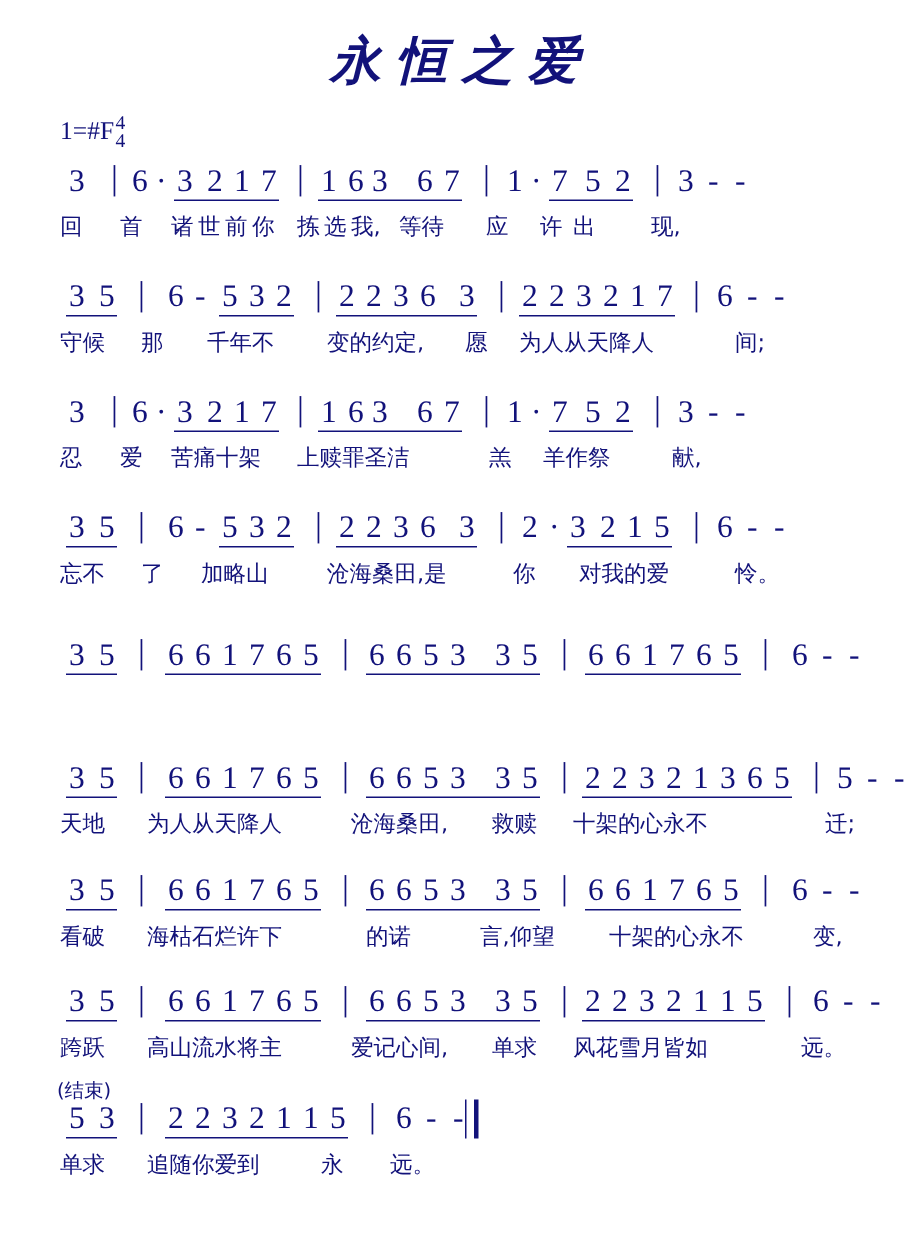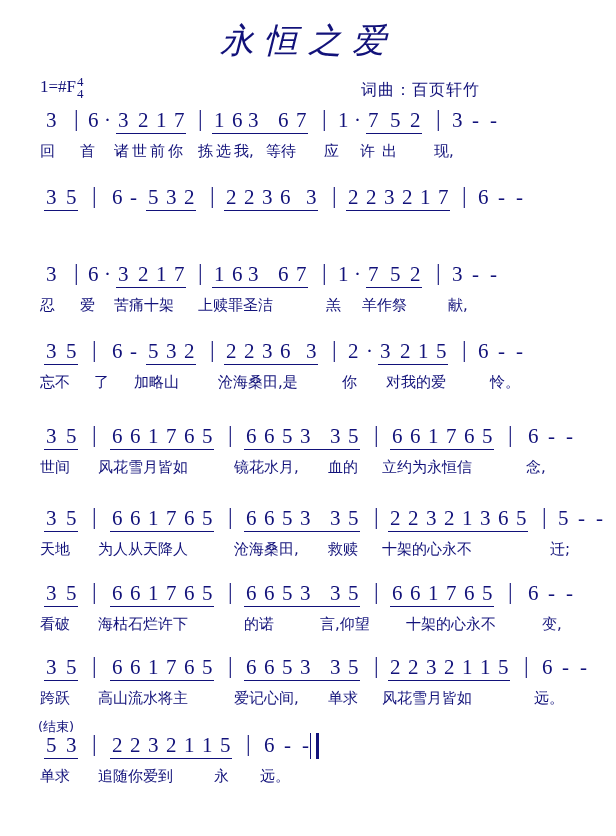--- a/index.html
+++ b/index.html
@@ -13,21 +13,21 @@
   }
   .sheet{
     position:absolute;inset:0;
     width:616px;height:836px;
   }
   
   .title{
     position:absolute;top:18px;left:0;width:616px;
     text-align:center;
     font-family:"DejaVu Sans", sans-serif;
-    font-weight:normal;
+    font-weight:bold;
     font-size:34px;
     letter-spacing:10px;
     color:#12127a;
     font-style:italic;
   }
   
   .keysig{
     position:absolute;top:76px;left:40px;
     font-size:17px;color:#12127a;
     font-family:"Liberation Serif", serif;
@@ -109,41 +109,40 @@
 
 <div class="sheet">
 
 
   <div class="title">永恒之爱</div>
 
   <div class="keysig">
     <span>1=</span><span>#</span><span>F</span><span class="frac"><span>4</span><br><span>4</span></span>
   </div>
 
-  <div class="composer">词曲：百页轩竹</div>
 
   <div id="systems-host">
       <div class="system" style="top: 108px;">
         <div class="notes"><span class="tok" style="left: 8px;">3</span><span class="tok bar" style="left: 36px;">|</span><span class="tok" style="left: 50px;">6</span><span class="tok" style="left: 66px;">·</span><span class="tok" style="left: 80px;">3</span><span class="tok" style="left: 100px;">2</span><span class="tok" style="left: 118px;">1</span><span class="tok" style="left: 136px;">7</span><span class="tok bar" style="left: 160px;">|</span><span class="tok" style="left: 176px;">1</span><span class="tok" style="left: 194px;">6</span><span class="tok" style="left: 210px;">3</span><span class="tok" style="left: 240px;">6</span><span class="tok" style="left: 258px;">7</span><span class="tok bar" style="left: 284px;">|</span><span class="tok" style="left: 300px;">1</span><span class="tok" style="left: 316px;">·</span><span class="tok" style="left: 330px;">7</span><span class="tok" style="left: 352px;">5</span><span class="tok" style="left: 372px;">2</span><span class="tok bar" style="left: 398px;">|</span><span class="tok" style="left: 414px;">3</span><span class="tok" style="left: 434px;">-</span><span class="tok" style="left: 452px;">-</span><span class="u1" style="left: 78px; width: 70px; top: 25px;"></span><span class="u1" style="left: 174px; width: 96px; top: 25px;"></span><span class="u1" style="left: 328px; width: 56px; top: 25px;"></span></div>
         <div class="lyrics"><span class="lyr" style="left: 2px;">回</span><span class="lyr" style="left: 42px;">首</span><span class="lyr" style="left: 76px;">诸</span><span class="lyr" style="left: 94px;">世</span><span class="lyr" style="left: 112px;">前</span><span class="lyr" style="left: 130px;">你</span><span class="lyr" style="left: 160px;">拣</span><span class="lyr" style="left: 178px;">选</span><span class="lyr" style="left: 196px;">我,</span><span class="lyr" style="left: 228px;">等待</span><span class="lyr" style="left: 286px;">应</span><span class="lyr" style="left: 322px;">许</span><span class="lyr" style="left: 344px;">出</span><span class="lyr" style="left: 396px;">现,</span></div>
       </div>
       <div class="system" style="top: 185px;">
         <div class="notes"><span class="tok" style="left: 8px;">3</span><span class="tok" style="left: 28px;">5</span><span class="tok bar" style="left: 54px;">|</span><span class="tok" style="left: 74px;">6</span><span class="tok" style="left: 92px;">-</span><span class="tok" style="left: 110px;">5</span><span class="tok" style="left: 128px;">3</span><span class="tok" style="left: 146px;">2</span><span class="tok bar" style="left: 172px;">|</span><span class="tok" style="left: 188px;">2</span><span class="tok" style="left: 206px;">2</span><span class="tok" style="left: 224px;">3</span><span class="tok" style="left: 242px;">6</span><span class="tok" style="left: 268px;">3</span><span class="tok bar" style="left: 294px;">|</span><span class="tok" style="left: 310px;">2</span><span class="tok" style="left: 328px;">2</span><span class="tok" style="left: 346px;">3</span><span class="tok" style="left: 364px;">2</span><span class="tok" style="left: 382px;">1</span><span class="tok" style="left: 400px;">7</span><span class="tok bar" style="left: 424px;">|</span><span class="tok" style="left: 440px;">6</span><span class="tok" style="left: 460px;">-</span><span class="tok" style="left: 478px;">-</span><span class="u1" style="left: 6px; width: 34px; top: 25px;"></span><span class="u1" style="left: 108px; width: 50px; top: 25px;"></span><span class="u1" style="left: 186px; width: 94px; top: 25px;"></span><span class="u1" style="left: 308px; width: 104px; top: 25px;"></span></div>
+        <div class="lyrics"><span class="lyr" style="left: 2px;">守候</span><span class="lyr" style="left: 56px;">那</span><span class="lyr" style="left: 100px;">千年不</span><span class="lyr" style="left: 180px;">变的约定,</span><span class="lyr" style="left: 272px;">愿</span><span class="lyr" style="left: 308px;">为人从天降人</span><span class="lyr" style="left: 452px;">间;</span></div>
       </div>
       <div class="system" style="top: 262px;">
         <div class="notes"><span class="tok" style="left: 8px;">3</span><span class="tok bar" style="left: 36px;">|</span><span class="tok" style="left: 50px;">6</span><span class="tok" style="left: 66px;">·</span><span class="tok" style="left: 80px;">3</span><span class="tok" style="left: 100px;">2</span><span class="tok" style="left: 118px;">1</span><span class="tok" style="left: 136px;">7</span><span class="tok bar" style="left: 160px;">|</span><span class="tok" style="left: 176px;">1</span><span class="tok" style="left: 194px;">6</span><span class="tok" style="left: 210px;">3</span><span class="tok" style="left: 240px;">6</span><span class="tok" style="left: 258px;">7</span><span class="tok bar" style="left: 284px;">|</span><span class="tok" style="left: 300px;">1</span><span class="tok" style="left: 316px;">·</span><span class="tok" style="left: 330px;">7</span><span class="tok" style="left: 352px;">5</span><span class="tok" style="left: 372px;">2</span><span class="tok bar" style="left: 398px;">|</span><span class="tok" style="left: 414px;">3</span><span class="tok" style="left: 434px;">-</span><span class="tok" style="left: 452px;">-</span><span class="u1" style="left: 78px; width: 70px; top: 25px;"></span><span class="u1" style="left: 174px; width: 96px; top: 25px;"></span><span class="u1" style="left: 328px; width: 56px; top: 25px;"></span></div>
         <div class="lyrics"><span class="lyr" style="left: 2px;">忍</span><span class="lyr" style="left: 42px;">爱</span><span class="lyr" style="left: 76px;">苦痛十架</span><span class="lyr" style="left: 160px;">上赎罪圣洁</span><span class="lyr" style="left: 288px;">羔</span><span class="lyr" style="left: 324px;">羊作祭</span><span class="lyr" style="left: 410px;">献,</span></div>
       </div>
       <div class="system" style="top: 339px;">
         <div class="notes"><span class="tok" style="left: 8px;">3</span><span class="tok" style="left: 28px;">5</span><span class="tok bar" style="left: 54px;">|</span><span class="tok" style="left: 74px;">6</span><span class="tok" style="left: 92px;">-</span><span class="tok" style="left: 110px;">5</span><span class="tok" style="left: 128px;">3</span><span class="tok" style="left: 146px;">2</span><span class="tok bar" style="left: 172px;">|</span><span class="tok" style="left: 188px;">2</span><span class="tok" style="left: 206px;">2</span><span class="tok" style="left: 224px;">3</span><span class="tok" style="left: 242px;">6</span><span class="tok" style="left: 268px;">3</span><span class="tok bar" style="left: 294px;">|</span><span class="tok" style="left: 310px;">2</span><span class="tok" style="left: 328px;">·</span><span class="tok" style="left: 342px;">3</span><span class="tok" style="left: 362px;">2</span><span class="tok" style="left: 380px;">1</span><span class="tok" style="left: 398px;">5</span><span class="tok bar" style="left: 424px;">|</span><span class="tok" style="left: 440px;">6</span><span class="tok" style="left: 460px;">-</span><span class="tok" style="left: 478px;">-</span><span class="u1" style="left: 6px; width: 34px; top: 25px;"></span><span class="u1" style="left: 108px; width: 50px; top: 25px;"></span><span class="u1" style="left: 186px; width: 94px; top: 25px;"></span><span class="u1" style="left: 340px; width: 70px; top: 25px;"></span></div>
         <div class="lyrics"><span class="lyr" style="left: 2px;">忘不</span><span class="lyr" style="left: 56px;">了</span><span class="lyr" style="left: 96px;">加略山</span><span class="lyr" style="left: 180px;">沧海桑田,是</span><span class="lyr" style="left: 304px;">你</span><span class="lyr" style="left: 348px;">对我的爱</span><span class="lyr" style="left: 452px;">怜。</span></div>
       </div>
       <div class="system" style="top: 424px;">
         <div class="notes"><span class="tok" style="left: 8px;">3</span><span class="tok" style="left: 28px;">5</span><span class="tok bar" style="left: 54px;">|</span><span class="tok" style="left: 74px;">6</span><span class="tok" style="left: 92px;">6</span><span class="tok" style="left: 110px;">1</span><span class="tok" style="left: 128px;">7</span><span class="tok" style="left: 146px;">6</span><span class="tok" style="left: 164px;">5</span><span class="tok bar" style="left: 190px;">|</span><span class="tok" style="left: 208px;">6</span><span class="tok" style="left: 226px;">6</span><span class="tok" style="left: 244px;">5</span><span class="tok" style="left: 262px;">3</span><span class="tok" style="left: 292px;">3</span><span class="tok" style="left: 310px;">5</span><span class="tok bar" style="left: 336px;">|</span><span class="tok" style="left: 354px;">6</span><span class="tok" style="left: 372px;">6</span><span class="tok" style="left: 390px;">1</span><span class="tok" style="left: 408px;">7</span><span class="tok" style="left: 426px;">6</span><span class="tok" style="left: 444px;">5</span><span class="tok bar" style="left: 470px;">|</span><span class="tok" style="left: 490px;">6</span><span class="tok" style="left: 510px;">-</span><span class="tok" style="left: 528px;">-</span><span class="u1" style="left: 6px; width: 34px; top: 25px;"></span><span class="u1" style="left: 72px; width: 104px; top: 25px;"></span><span class="u1" style="left: 206px; width: 116px; top: 25px;"></span><span class="u1" style="left: 352px; width: 104px; top: 25px;"></span></div>
-        <div class="lyrics"><span class="lyr" style="left: 2px;">世间</span><span class="lyr" style="left: 60px;">风花雪月皆如</span><span class="lyr" style="left: 196px;">镜花水月,</span><span class="lyr" style="left: 290px;">血的</span><span class="lyr" style="left: 344px;">立约为永恒信</span><span class="lyr" style="left: 488px;">念,</span></div>
       </div>
       <div class="system" style="top: 506px;">
         <div class="notes"><span class="tok" style="left: 8px;">3</span><span class="tok" style="left: 28px;">5</span><span class="tok bar" style="left: 54px;">|</span><span class="tok" style="left: 74px;">6</span><span class="tok" style="left: 92px;">6</span><span class="tok" style="left: 110px;">1</span><span class="tok" style="left: 128px;">7</span><span class="tok" style="left: 146px;">6</span><span class="tok" style="left: 164px;">5</span><span class="tok bar" style="left: 190px;">|</span><span class="tok" style="left: 208px;">6</span><span class="tok" style="left: 226px;">6</span><span class="tok" style="left: 244px;">5</span><span class="tok" style="left: 262px;">3</span><span class="tok" style="left: 292px;">3</span><span class="tok" style="left: 310px;">5</span><span class="tok bar" style="left: 336px;">|</span><span class="tok" style="left: 352px;">2</span><span class="tok" style="left: 370px;">2</span><span class="tok" style="left: 388px;">3</span><span class="tok" style="left: 406px;">2</span><span class="tok" style="left: 424px;">1</span><span class="tok" style="left: 442px;">3</span><span class="tok" style="left: 460px;">6</span><span class="tok" style="left: 478px;">5</span><span class="tok bar" style="left: 504px;">|</span><span class="tok" style="left: 520px;">5</span><span class="tok" style="left: 540px;">-</span><span class="tok" style="left: 558px;">-</span><span class="u1" style="left: 6px; width: 34px; top: 25px;"></span><span class="u1" style="left: 72px; width: 104px; top: 25px;"></span><span class="u1" style="left: 206px; width: 116px; top: 25px;"></span><span class="u1" style="left: 350px; width: 140px; top: 25px;"></span></div>
         <div class="lyrics"><span class="lyr" style="left: 2px;">天地</span><span class="lyr" style="left: 60px;">为人从天降人</span><span class="lyr" style="left: 196px;">沧海桑田,</span><span class="lyr" style="left: 290px;">救赎</span><span class="lyr" style="left: 344px;">十架的心永不</span><span class="lyr" style="left: 512px;">迁;</span></div>
       </div>
       <div class="system" style="top: 581px;">
         <div class="notes"><span class="tok" style="left: 8px;">3</span><span class="tok" style="left: 28px;">5</span><span class="tok bar" style="left: 54px;">|</span><span class="tok" style="left: 74px;">6</span><span class="tok" style="left: 92px;">6</span><span class="tok" style="left: 110px;">1</span><span class="tok" style="left: 128px;">7</span><span class="tok" style="left: 146px;">6</span><span class="tok" style="left: 164px;">5</span><span class="tok bar" style="left: 190px;">|</span><span class="tok" style="left: 208px;">6</span><span class="tok" style="left: 226px;">6</span><span class="tok" style="left: 244px;">5</span><span class="tok" style="left: 262px;">3</span><span class="tok" style="left: 292px;">3</span><span class="tok" style="left: 310px;">5</span><span class="tok bar" style="left: 336px;">|</span><span class="tok" style="left: 354px;">6</span><span class="tok" style="left: 372px;">6</span><span class="tok" style="left: 390px;">1</span><span class="tok" style="left: 408px;">7</span><span class="tok" style="left: 426px;">6</span><span class="tok" style="left: 444px;">5</span><span class="tok bar" style="left: 470px;">|</span><span class="tok" style="left: 490px;">6</span><span class="tok" style="left: 510px;">-</span><span class="tok" style="left: 528px;">-</span><span class="u1" style="left: 6px; width: 34px; top: 25px;"></span><span class="u1" style="left: 72px; width: 104px; top: 25px;"></span><span class="u1" style="left: 206px; width: 116px; top: 25px;"></span><span class="u1" style="left: 352px; width: 104px; top: 25px;"></span></div>
         <div class="lyrics"><span class="lyr" style="left: 2px;">看破</span><span class="lyr" style="left: 60px;">海枯石烂许下</span><span class="lyr" style="left: 206px;">的诺</span><span class="lyr" style="left: 282px;">言,仰望</span><span class="lyr" style="left: 368px;">十架的心永不</span><span class="lyr" style="left: 504px;">变,</span></div>
       </div>
       <div class="system" style="top: 655px;">

